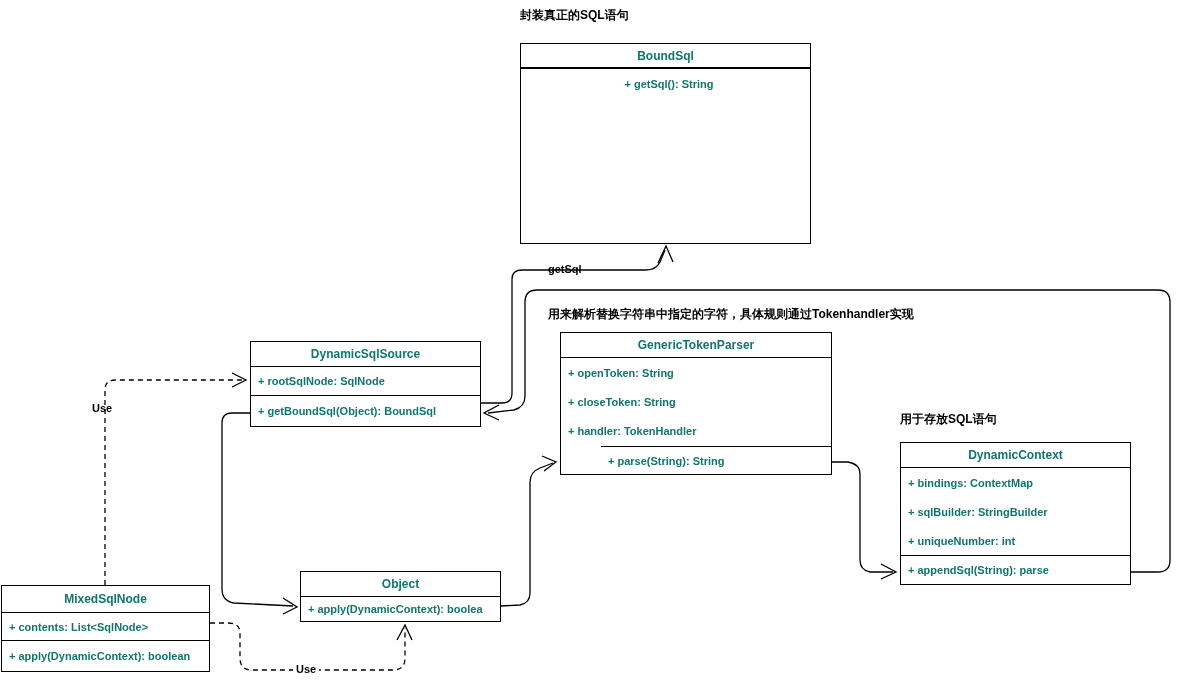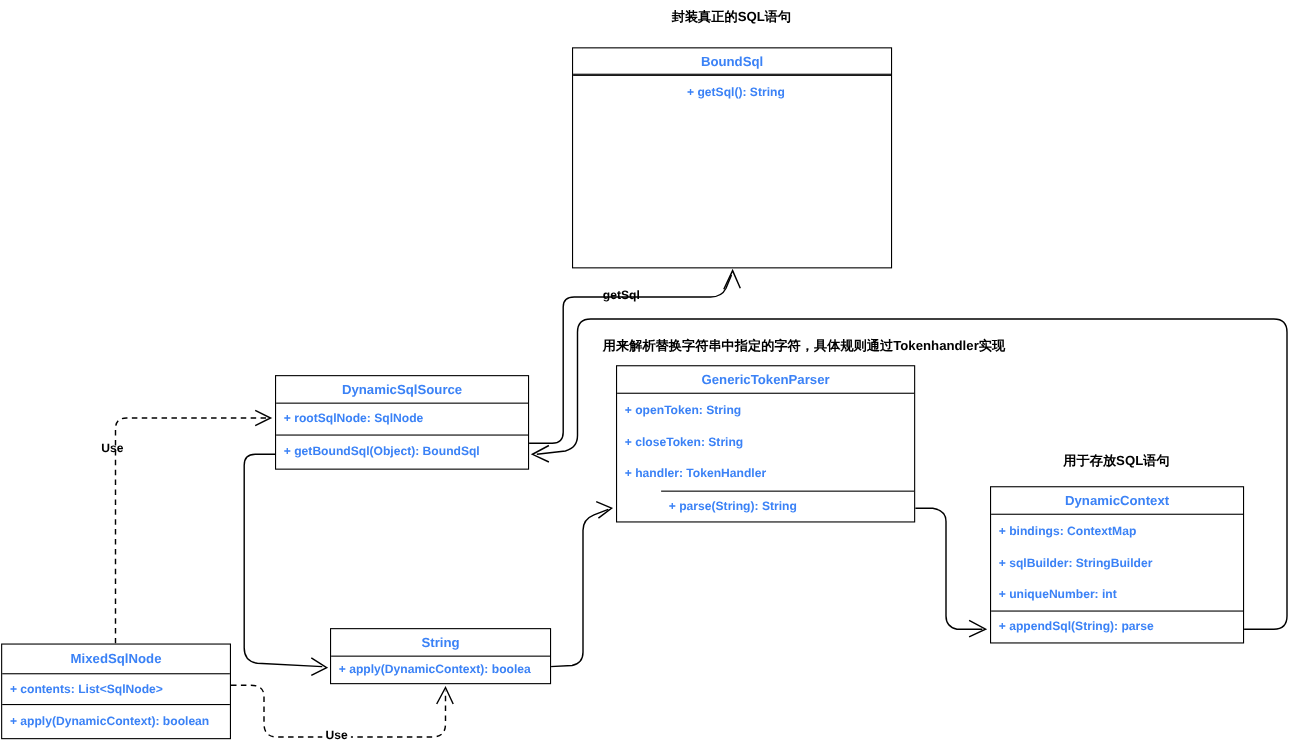--- a/index.html
+++ b/index.html
@@ -24,21 +24,21 @@
     height: 685px;
     pointer-events: none;
   }
   .uml {
     position: absolute;
     background: #ffffff;
     border: 1.3px solid #000000;
     box-sizing: border-box;
     display: flex;
     flex-direction: column;
-    color: #3b82f6;
+    color: #0f766e;
   }
   .uml .title {
     display: flex;
     align-items: center;
     justify-content: center;
     font-size: 12px;
     font-weight: bold;
     border-bottom: 1.3px solid #000000;
     flex: none;
     white-space: nowrap;
@@ -77,21 +77,21 @@
     position: absolute;
     font-size: 11px;
     font-weight: bold;
     color: #000000;
     white-space: nowrap;
   }
   .edge-label.bg {
     background: #ffffff;
     padding: 0 3px;
   }
-  .center { text-align: center; }
+  .center { text-align: left; }
 </style>
 </head>
 <body>
 
 <div id="canvas">
 
   <svg id="edges" viewBox="0 0 1185 685" xmlns="http://www.w3.org/2000/svg">
     <g stroke="#000000" stroke-width="1.3" fill="none">
 
       <g>
@@ -174,21 +174,21 @@
       <div class="member">+ bindings: ContextMap</div>
       <div class="member">+ sqlBuilder: StringBuilder</div>
       <div class="member">+ uniqueNumber: int</div>
     </div>
     <div class="methods" style="height:28px;">
       <div class="member">+ appendSql(String): parse</div>
     </div>
   </div>
 
   <div class="uml" style="left:300px; top:571px; width:201px; height:51px;">
-    <div class="title" style="height:24px;">String</div>
+    <div class="title" style="height:24px;">Object</div>
     <div class="attrs">
       <div class="member">+ apply(DynamicContext): boolea</div>
     </div>
   </div>
 
   <div class="uml" style="left:1px; top:585px; width:209px; height:87px;text-align:center;">
     <div class="title" style="height:26px;">MixedSqlNode</div>
     <div class="attrs">
       <div class="member">+ contents: List&lt;SqlNode&gt;</div>
     </div>

